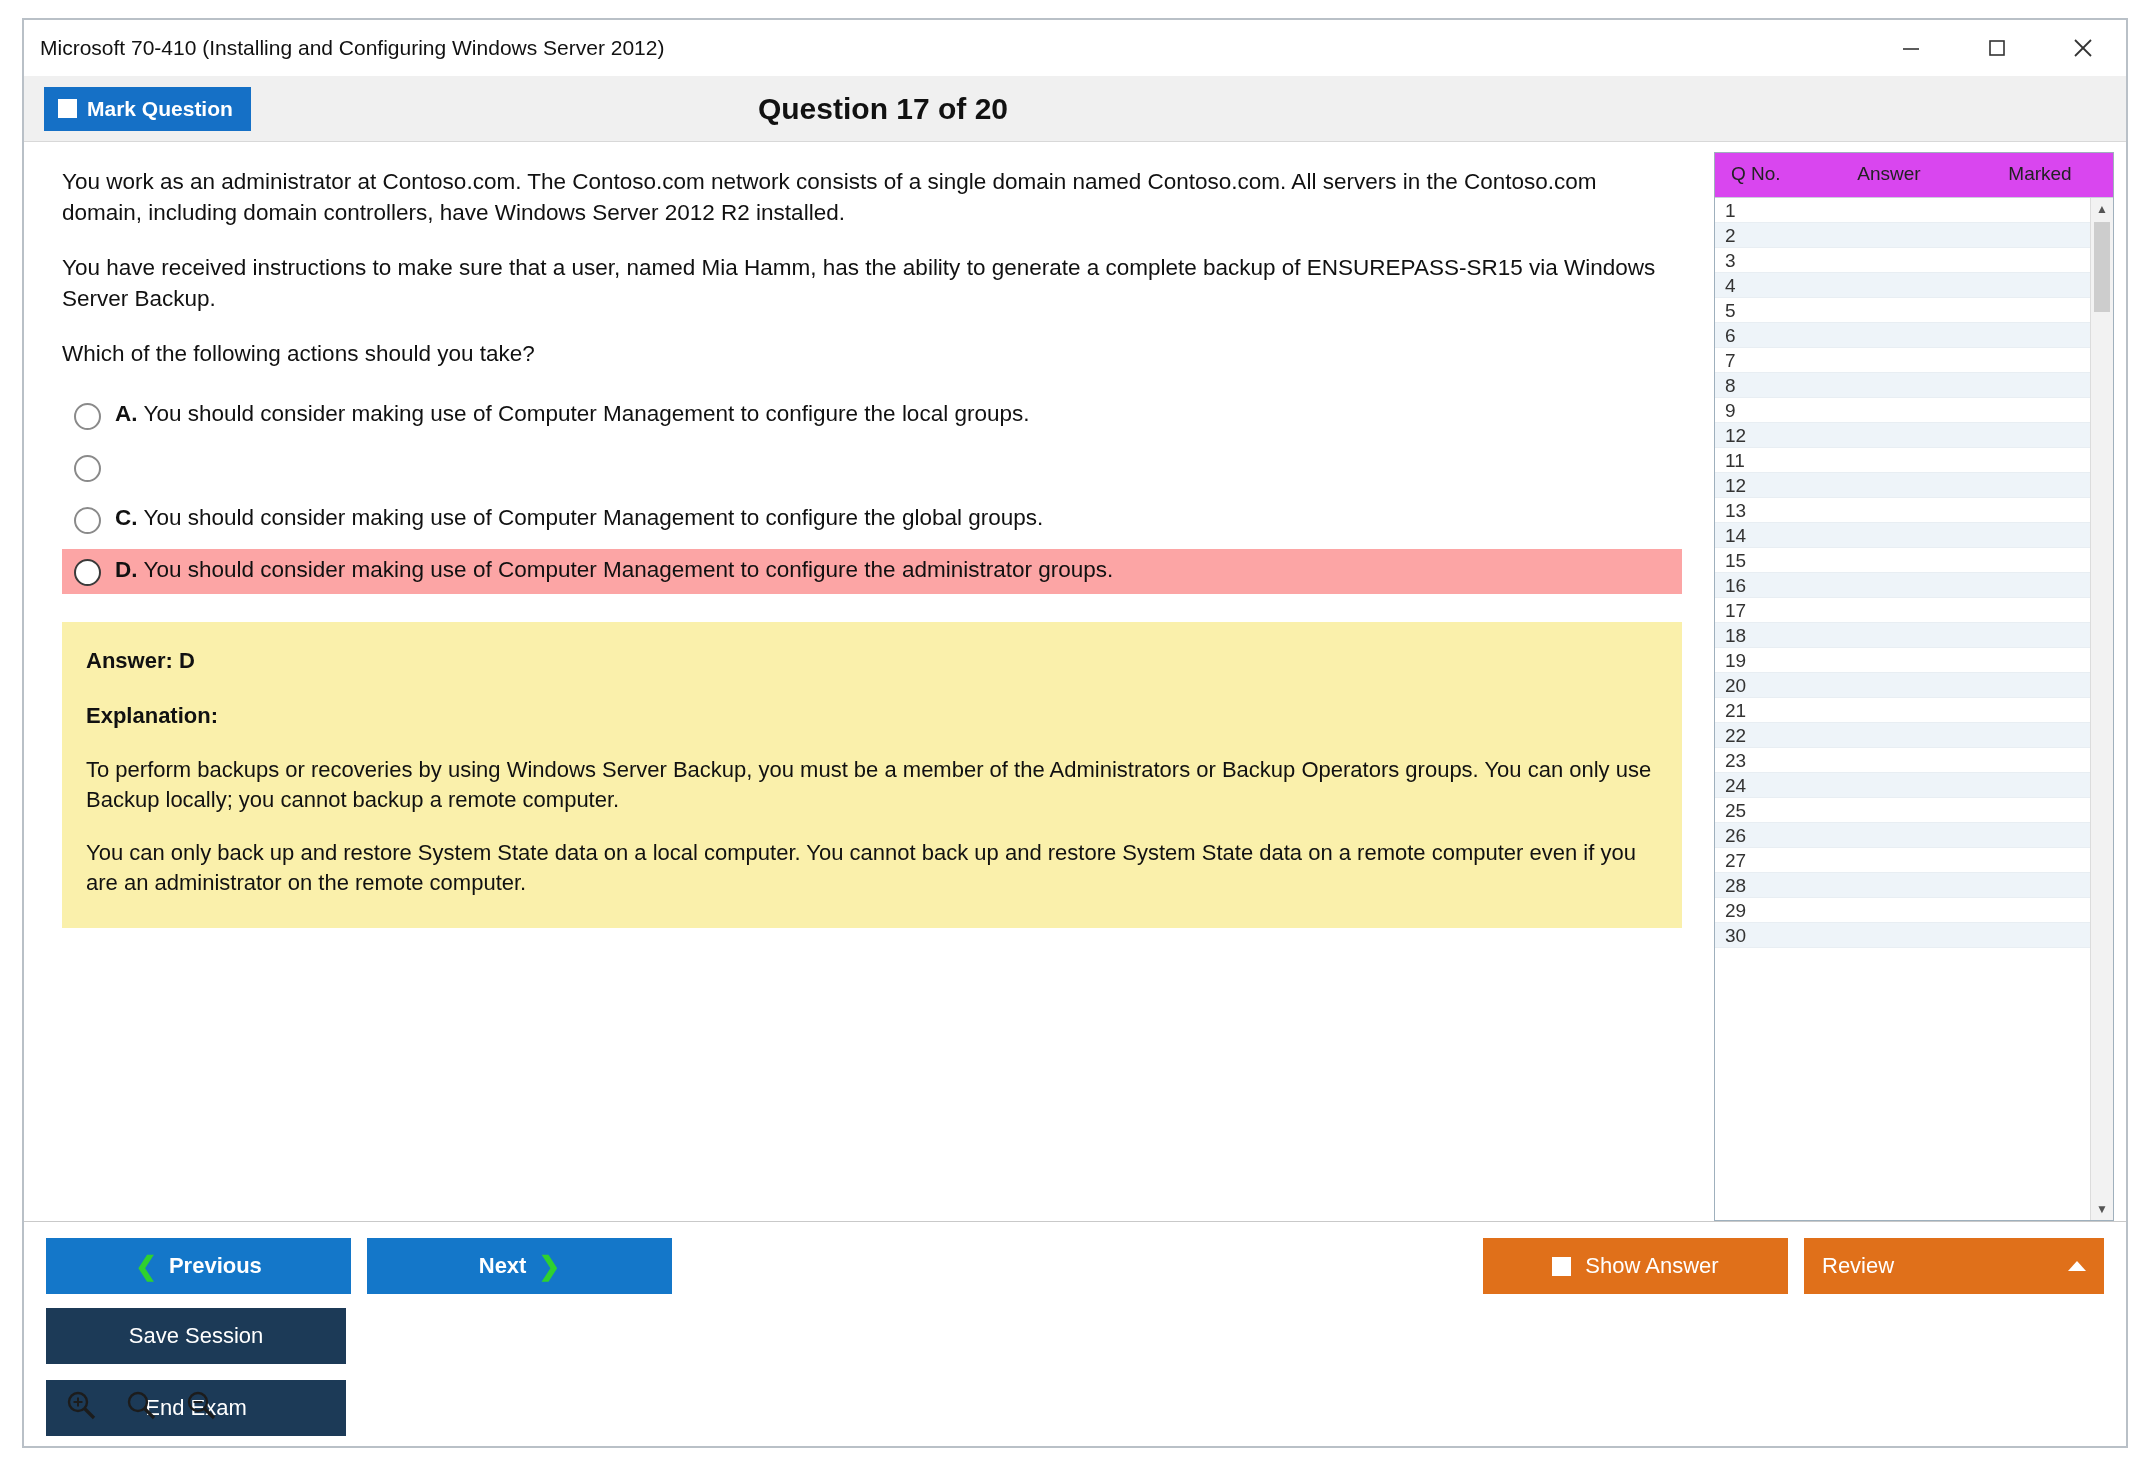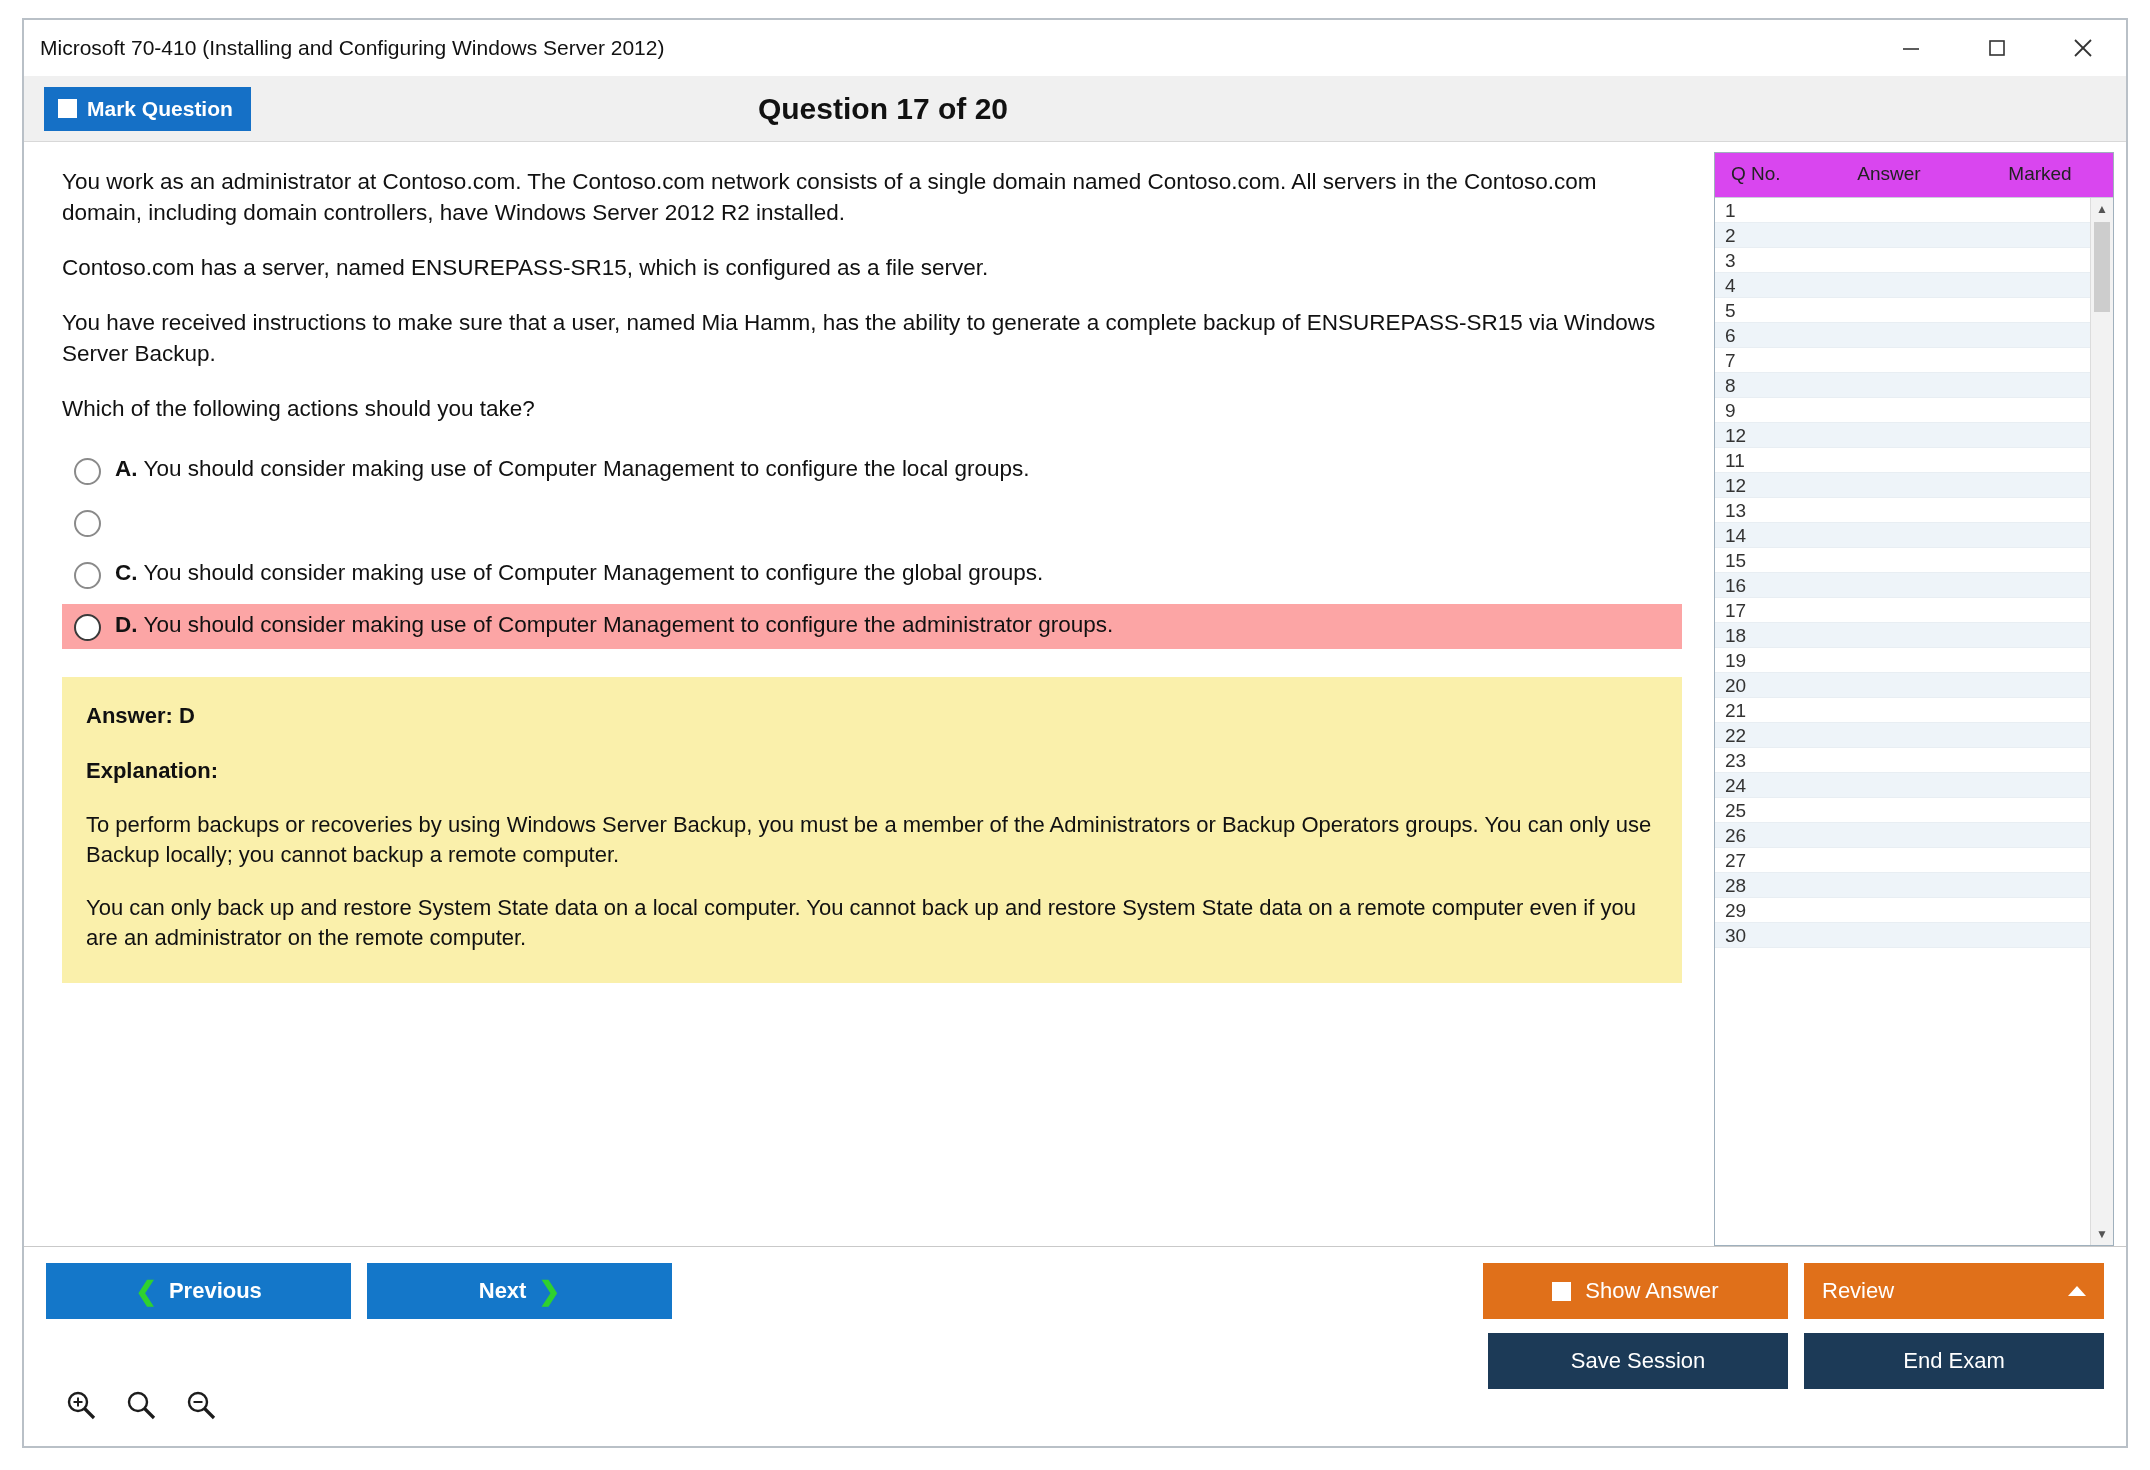--- a/index.html
+++ b/index.html
@@ -262,20 +262,21 @@
   .spacer { flex: 1 1 auto; }
   .btn-showanswer { width: 305px; gap: 14px; font-weight: normal; }
   .btn-review { width: 300px; justify-content: space-between; padding: 0 18px; }
   .btn-showlist { width: 300px; gap: 14px; font-weight: normal; justify-content: flex-start; padding-left: 26px; }
   .footer-row2 {
     display: flex;
     justify-content: flex-end;
     gap: 16px;
     margin-top: 14px;
     padding-right: 0;
+    flex-direction: column;
   }
   .btn-save { width: 300px; }
   .btn-end { width: 300px; }
   .zooms {
     position: absolute;
     left: 40px;
     bottom: 24px;
     display: flex;
     gap: 26px;
     align-items: center;
@@ -321,21 +322,20 @@
         <span class="chk"></span>
         <span>Mark Question</span>
       </button>
       <div class="qnum">Question 17 of 20</div>
     </div>
 
     <div class="body">
 
       <div class="content">
         <p class="q-para">You work as an administrator at Contoso.com. The Contoso.com network consists of a single domain named Contoso.com. All servers in the Contoso.com domain, including domain controllers, have Windows Server 2012 R2 installed.</p>
-        <p class="q-para">Contoso.com has a server, named ENSUREPASS-SR15, which is configured as a file server.</p>
         <p class="q-para">You have received instructions to make sure that a user, named Mia Hamm, has the ability to generate a complete backup of ENSUREPASS-SR15 via Windows Server Backup.</p>
         <p class="q-para">Which of the following actions should you take?</p>
 
         <div class="options">
           <div class="option">
             <span class="radio"></span>
             <span><b class="opt-letter">A.</b><span>You should consider making use of Computer Management to configure the local groups.</span></span>
           </div>
           <div class="option">
             <span class="radio"></span>

